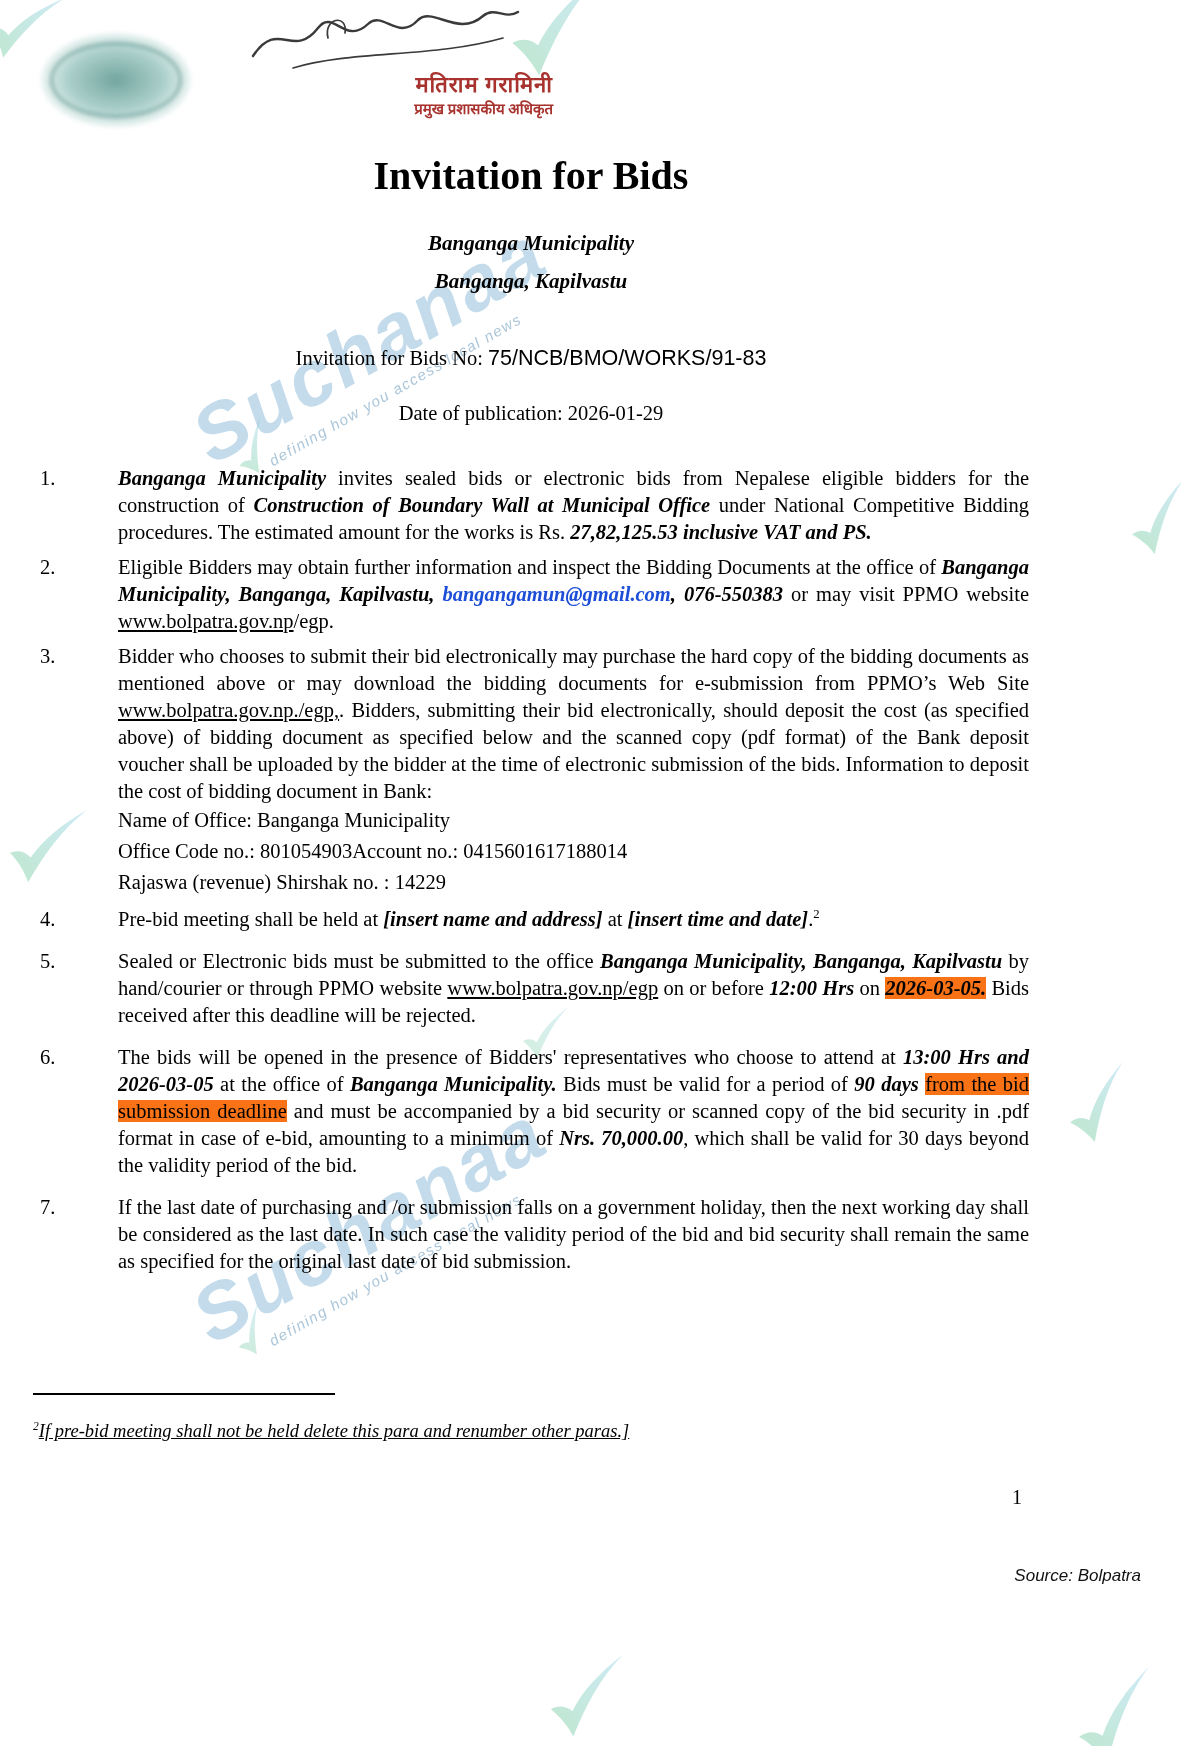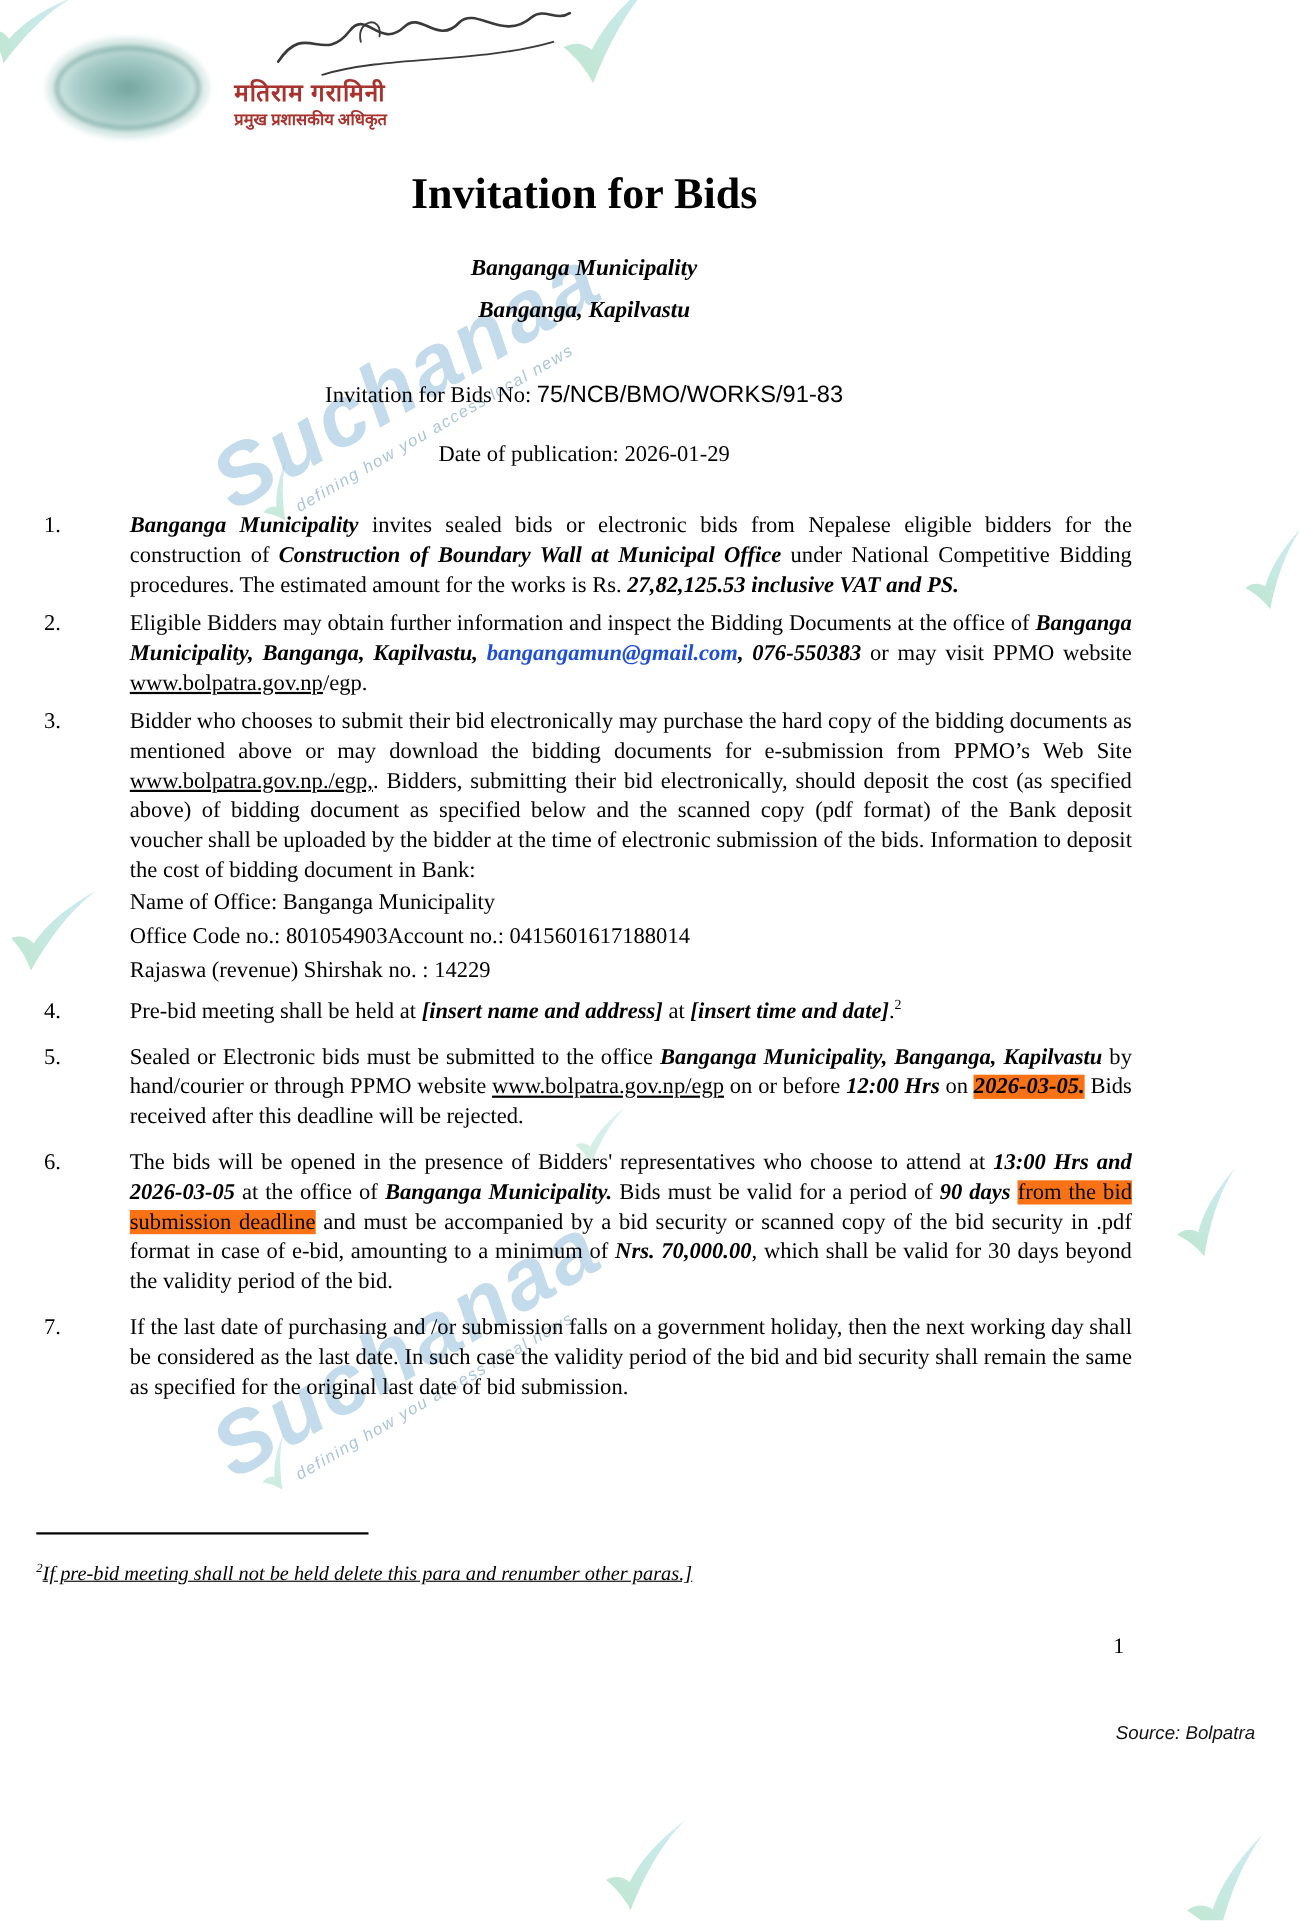--- a/index.html
+++ b/index.html
@@ -19,21 +19,21 @@
   .wm1{left:128px;top:298px;width:490px}
   .wm2{left:128px;top:1178px;width:490px}
 
   
   .content{position:relative;z-index:2;padding:0 152px 0 33px}
   .header{position:relative;height:150px}
   .seal{position:absolute;left:8px;top:33px;width:150px;height:94px;border-radius:50%;
         background:radial-gradient(ellipse at center,rgba(23,106,96,.6) 0%,rgba(70,150,140,.45) 45%,rgba(120,180,170,.25) 65%,transparent 78%);
         filter:blur(2px)}
   .seal::after{content:"";position:absolute;inset:9px;border:3px solid rgba(20,95,85,.4);border-radius:50%}
-  .sig-stamp{position:absolute;left:180px;top:0;width:340px;text-align:left}
+  .sig-stamp{position:absolute;left:180px;top:0;width:340px;text-align:right}
   .sig-svg{display:block;margin:0 auto -10px}
   .stamp-line1{font-size:22px;font-weight:bold;color:#a8332e;filter:blur(.6px);letter-spacing:1px}
   .stamp-line2{font-size:15px;font-weight:bold;color:#a8332e;filter:blur(.6px)}
 
   .title{text-align:center;font-size:40px;font-weight:bold;margin-top:2px}
   .org{text-align:center;font-size:21px;font-weight:bold;font-style:italic}
   .org1{margin-top:32px}
   .org2{margin-top:13px}
   .bidno{text-align:center;font-size:20.5px;margin-top:52px}
   .bidno .sans{font-family:"Liberation Sans","DejaVu Sans",sans-serif;font-size:21.5px}

